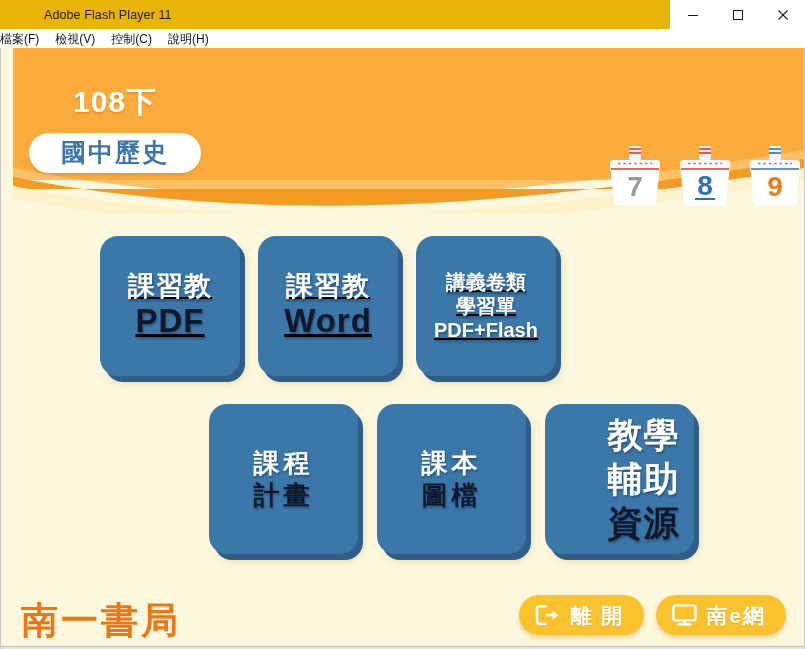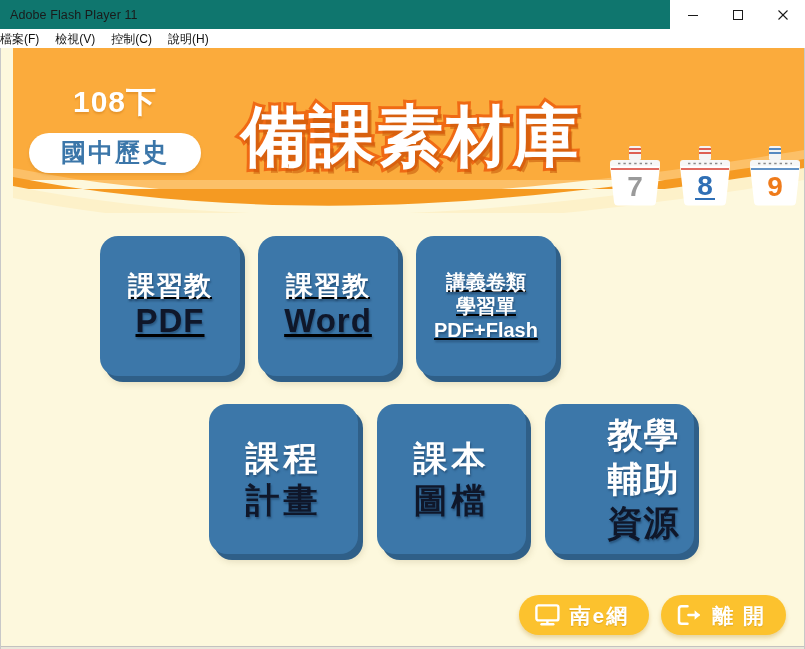--- a/index.html
+++ b/index.html
@@ -19,25 +19,26 @@
     width: 805px;
     height: 649px;
     background: #ffffff;
     display: flex;
     flex-direction: column;
   }
 
   .titlebar {
     height: 29px;
     flex: 0 0 29px;
-    background: #0f766e;
+    background: #eab308;
     display: flex;
     align-items: center;
     position: relative;
     border-bottom: 0;
+    padding-left: 34px;
   }
   .titlebar-text {
     font-size: 12.5px;
     color: #1a1a1a;
     padding-left: 10px;
     letter-spacing: .1px;
     white-space: nowrap;
   }
   .winbtns {
     position: absolute;
@@ -222,21 +223,21 @@
     line-height: 1.2;
     text-shadow: 1px 2px 2px rgba(25,60,95,.55);
     text-align: right;
   }
   .tile-latin {
     font-size: 33px;
     font-weight: bold;
     letter-spacing: 1px;
   }
   .tile-big {
-    font-size: 34px;
+    font-size: 26px;
     letter-spacing: 4px;
     line-height: 1.24;
   }
   .tile-mid {
     font-size: 35px;
     letter-spacing: 1px;
     line-height: 1.25;
     margin-left: 48px;
   }
 
@@ -342,21 +343,20 @@
 
       <div class="banner-content">
 
         <div class="grade-group">
           <div class="grade-term">108下</div>
           <div class="grade-pill">
             <div class="grade-pill-text">國中歷史</div>
           </div>
         </div>
 
-        <div class="main-title">備課素材庫</div>
 
         <div class="books">
           <div class="book">
             <svg width="62" height="62" viewBox="0 0 62 62">
               <rect x="25" y="2" width="12" height="14" rx="1.5" fill="#f4f4f4"></rect>
               <line x1="25" y1="5" x2="37" y2="5" stroke="#d93a2b" stroke-width="1.6"></line>
               <line x1="25" y1="9" x2="37" y2="9" stroke="#d93a2b" stroke-width="1.6"></line>
               <path d="M9,16 h44 a3,3 0 0 1 3,3 v3 h-50 v-3 a3,3 0 0 1 3,-3 z" fill="#f7f7f7"></path>
               <line x1="14" y1="19.5" x2="48" y2="19.5" stroke="#8a8a8a" stroke-width="1.4" stroke-dasharray="2.4 3"></line>
               <path d="M6,22 h50 l-4,36 a4,4 0 0 1 -4,3.5 h-34 a4,4 0 0 1 -4,-3.5 z" fill="#ffffff"></path>
@@ -422,36 +422,37 @@
           <span class="tile-l2 tile-big">圖檔</span>
         </button>
         <button class="tile tall">
           <span class="tile-l1 tile-mid">教學輔助</span>
           <span class="tile-l2 tile-mid">資源</span>
         </button>
       </div>
 
     </div>
 
+    <div class="footer-logo">南一書局</div>
 
     <div class="footer-actions">
+      <button class="pill-btn">
+        <svg width="26" height="22" viewBox="0 0 26 22">
+          <path d="M10.5,2.2 H4.6 a2.6,2.6 0 0 0 -2.6,2.6 v12.4 a2.6,2.6 0 0 0 2.6,2.6 h5.9" fill="none" stroke="#ffffff" stroke-width="2.5" stroke-linecap="round"></path>
+          <line x1="11.5" y1="11" x2="21.5" y2="11" stroke="#ffffff" stroke-width="2.6" stroke-linecap="round"></line>
+          <path d="M17.6,6.2 L23,11 L17.6,15.8 Z" fill="#ffffff"></path>
+        </svg>
+        <span class="pill-label">離 開</span>
+      </button>
       <button class="pill-btn">
         <svg width="25" height="22" viewBox="0 0 25 22">
           <rect x="1.4" y="1.4" width="22" height="15" rx="2" fill="none" stroke="#ffffff" stroke-width="2.4"></rect>
           <line x1="12.4" y1="16.4" x2="12.4" y2="19.6" stroke="#ffffff" stroke-width="2.4"></line>
           <line x1="6.5" y1="20.3" x2="18.3" y2="20.3" stroke="#ffffff" stroke-width="2.4" stroke-linecap="round"></line>
         </svg>
         <span class="pill-label">南e網</span>
       </button>
-      <button class="pill-btn">
-        <svg width="26" height="22" viewBox="0 0 26 22">
-          <path d="M10.5,2.2 H4.6 a2.6,2.6 0 0 0 -2.6,2.6 v12.4 a2.6,2.6 0 0 0 2.6,2.6 h5.9" fill="none" stroke="#ffffff" stroke-width="2.5" stroke-linecap="round"></path>
-          <line x1="11.5" y1="11" x2="21.5" y2="11" stroke="#ffffff" stroke-width="2.6" stroke-linecap="round"></line>
-          <path d="M17.6,6.2 L23,11 L17.6,15.8 Z" fill="#ffffff"></path>
-        </svg>
-        <span class="pill-label">離 開</span>
-      </button>
     </div>
 
     <div class="taskbar-sliver"></div>
 
   </div>
 </div>
 
 </body></html>

